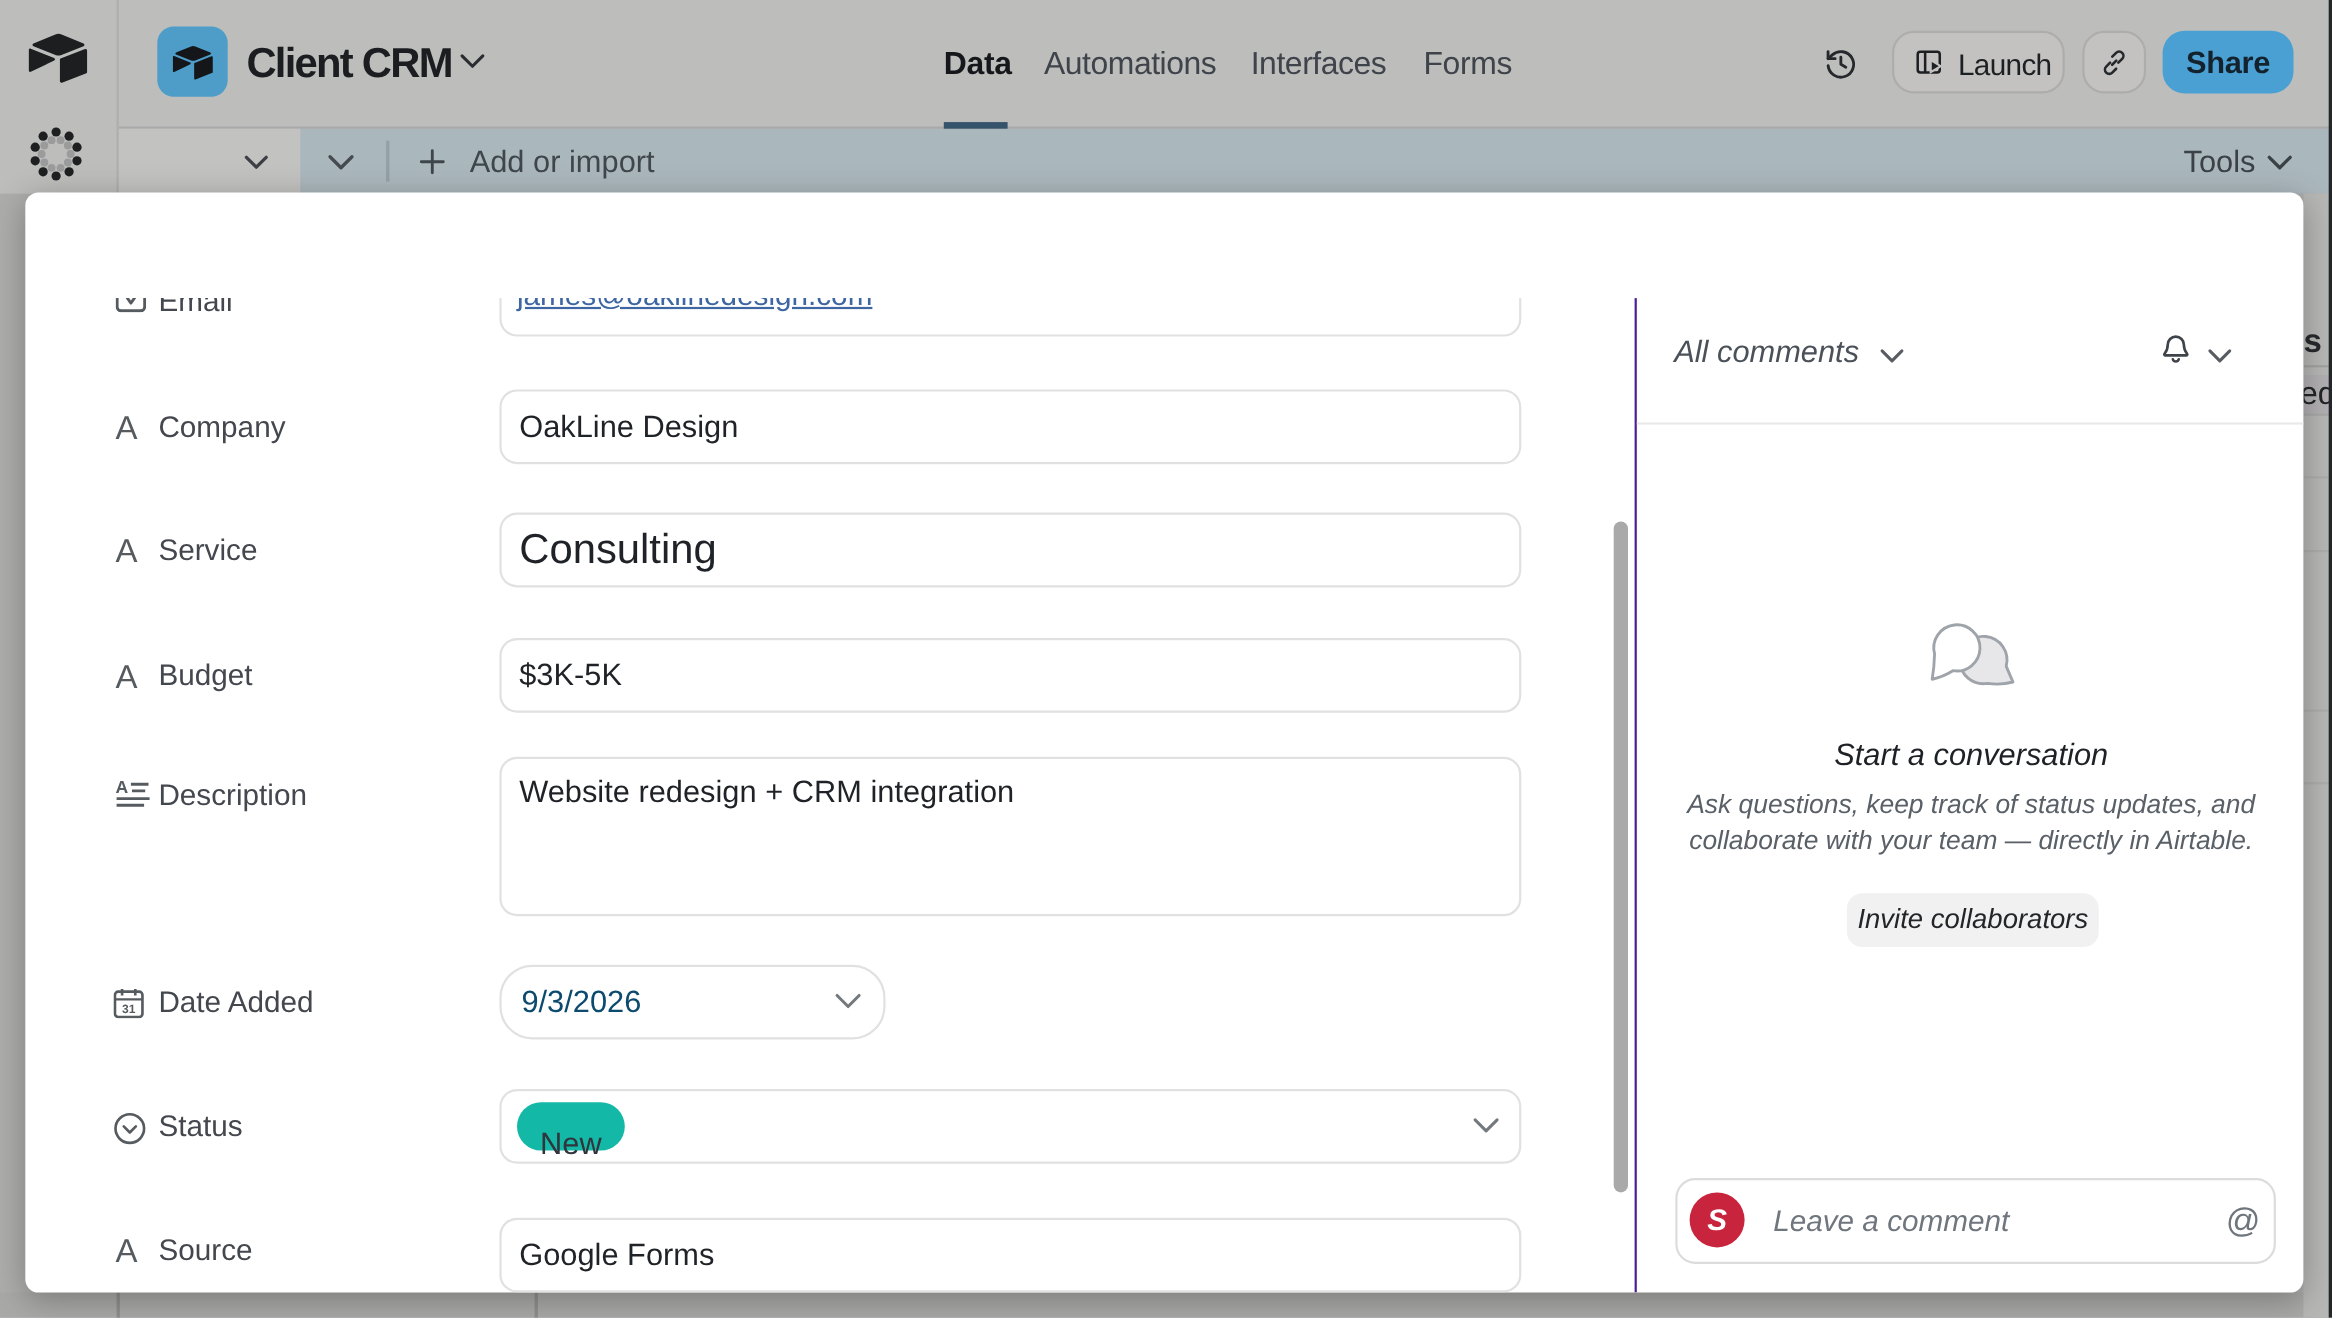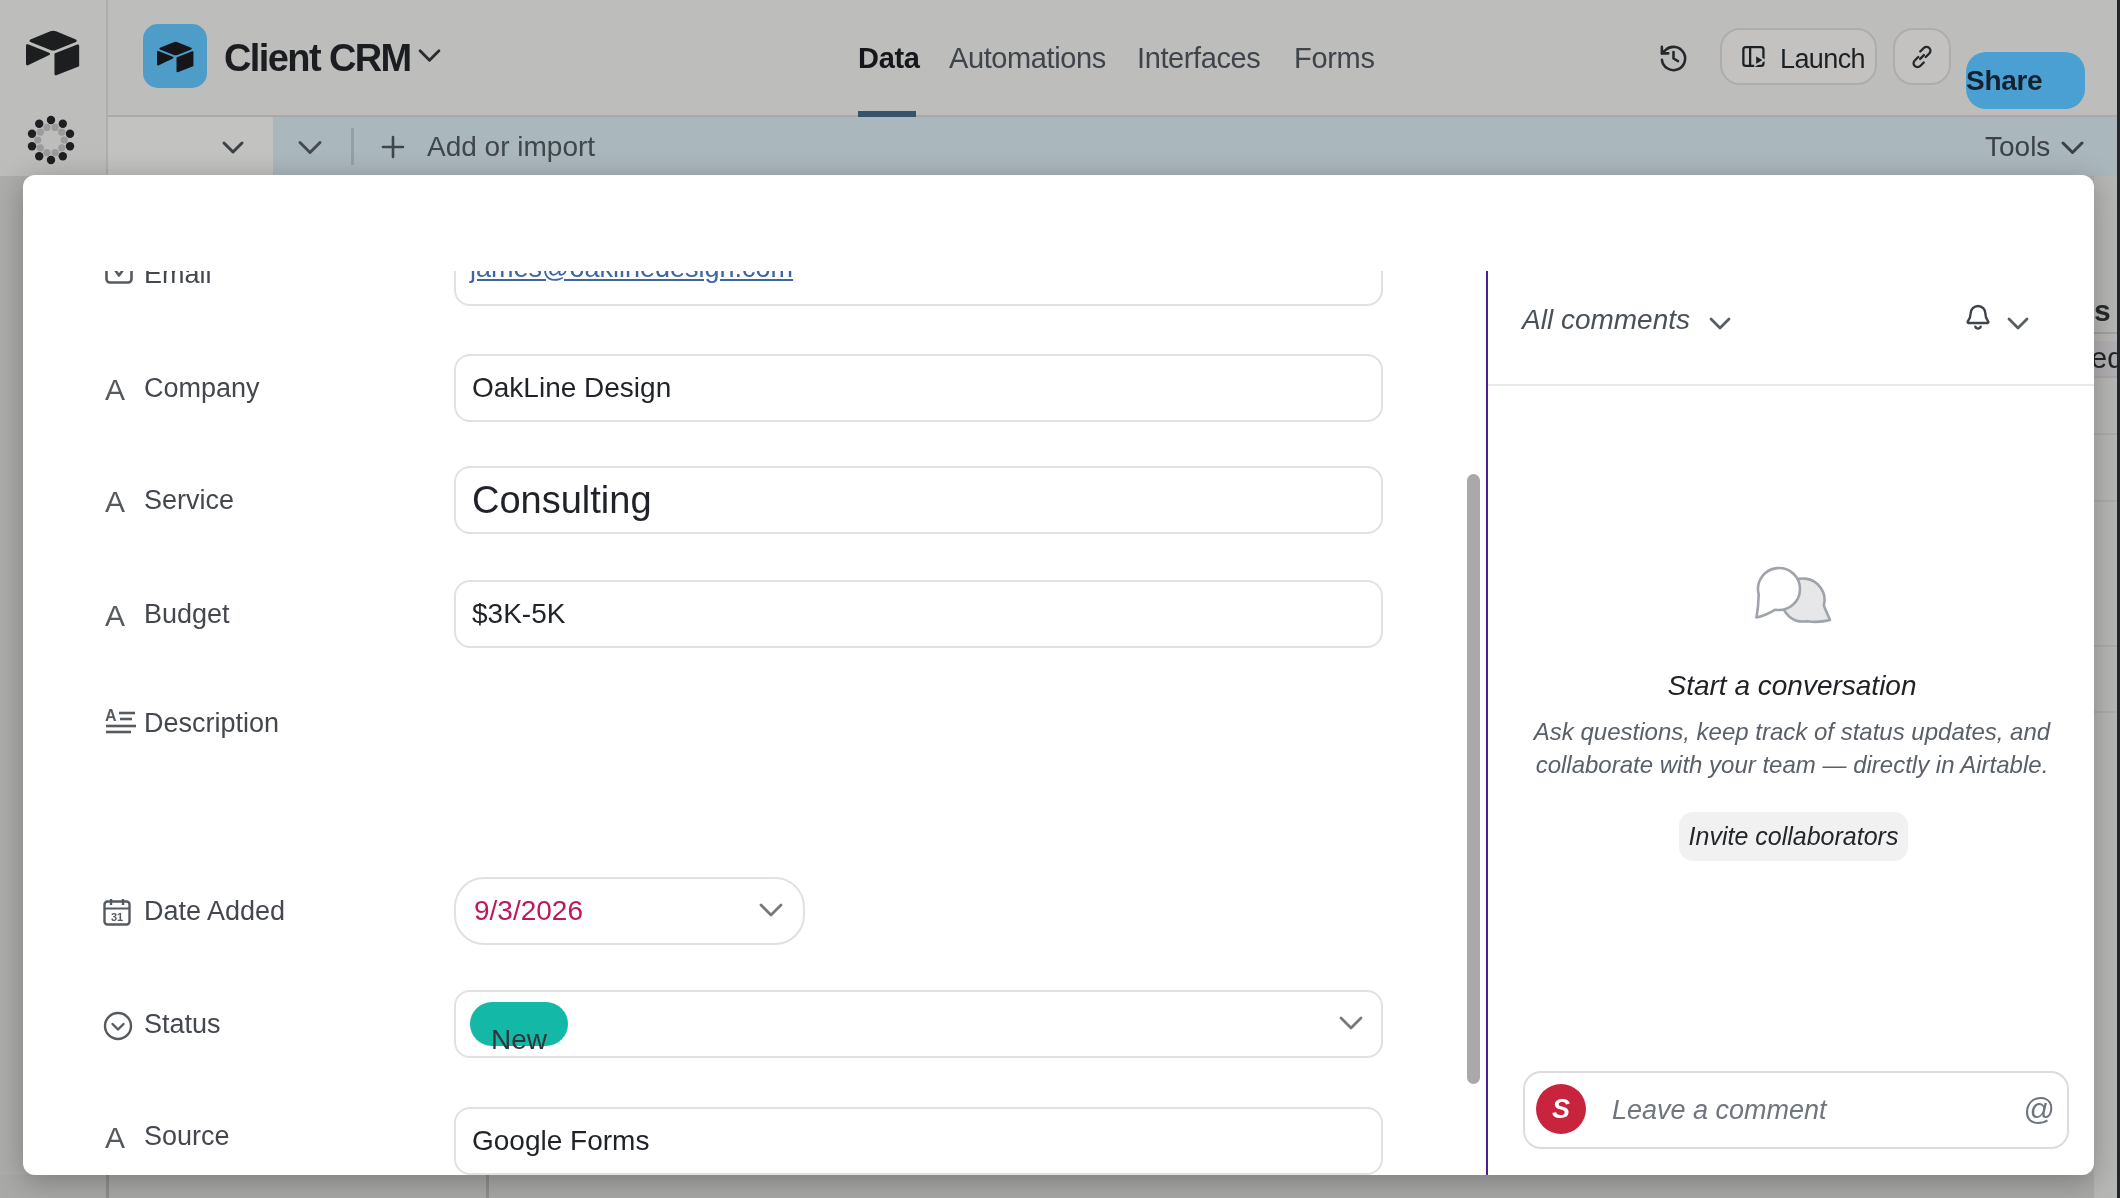--- a/index.html
+++ b/index.html
@@ -70,21 +70,21 @@
   <line x1="8.8" y1="4.2" x2="8.8" y2="19.8" stroke="#1d2023" stroke-width="1.9"></line>
   <path d="M13 10.5 L20.5 15 L13 19.5 Z" fill="#1d2023" stroke="#c3c2c1" stroke-width="1.6"></path>
 </svg>
 <div class="abs" style="left:1780px;top:44px;font-size:27px;font-weight:500;color:#1d2023;letter-spacing:-0.6px;">Launch</div>
 
 <div class="abs" style="left:1893px;top:28px;width:58px;height:57px;background:#c3c2c1;border:2px solid #aeadab;border-radius:20px;"></div>
 <svg class="abs" style="left:1907px;top:42px;" width="30" height="30" viewBox="0 0 24 24">
   <path d="M10.5 13.5 L13.5 10.5 M9 12 l-2.8 2.8 a 3.1 3.1 0 0 0 4.4 4.4 L13.4 16.4 M15 12 l2.8-2.8 a 3.1 3.1 0 0 0-4.4-4.4 L10.6 7.6" fill="none" stroke="#26292c" stroke-width="1.9" stroke-linecap="round"></path>
 </svg>
 
-<div class="abs" style="left:1966px;top:28px;width:119px;height:57px;background:#4aa0d3;border-radius:20px;text-align:left;margin-top:24px;">
+<div class="abs" style="left:1966px;top:28px;width:119px;height:57px;background:#4aa0d3;border-radius:20px;text-align:center;">
   <span style="font-size:28px;font-weight:600;color:#14222e;line-height:57px;letter-spacing:-0.3px;">Share</span>
 </div>
 
 <div class="abs" style="left:108px;top:117px;width:165px;height:59px;background:#c2c2c1;"></div>
 <div class="abs" style="left:133px;top:131px;font-size:28px;font-weight:600;color:#1c1e20;margin-top:44px;">Leads</div>
 <svg class="abs" style="left:221px;top:140px;" width="24" height="16" viewBox="0 0 24 16">
     <path d="M3 3 L12 12 L21 3" fill="none" stroke="#3c4044" stroke-width="3" stroke-linecap="round" stroke-linejoin="round"></path>
   </svg>
 <svg class="abs" style="left:297px;top:139px;" width="26" height="17" viewBox="0 0 26 17">
     <path d="M3 3.5 L13 13.5 L23 3.5" fill="none" stroke="#454b4f" stroke-width="3" stroke-linecap="round" stroke-linejoin="round"></path>
@@ -150,30 +150,31 @@
     <div class="abs" style="left:431px;top:309px;width:929px;height:68px;border:2px solid #e1e1e1;border-radius:16px;line-height:64px;padding-left:16px;font-size:28px;color:#1f2226;">$3K-5K</div>
 
     <svg class="abs" style="left:82px;top:437px;" width="32" height="28" viewBox="0 0 32 28">
       <text x="0" y="13" font-size="16" font-weight="700" fill="#565b60" font-family="Liberation Sans">A</text>
       <line x1="14" y1="5" x2="30" y2="5" stroke="#565b60" stroke-width="2.6"></line>
       <line x1="15" y1="11" x2="27" y2="11" stroke="#565b60" stroke-width="2.6"></line>
       <line x1="1" y1="18" x2="31" y2="18" stroke="#565b60" stroke-width="2.6"></line>
       <line x1="1" y1="24" x2="26" y2="24" stroke="#565b60" stroke-width="2.6"></line>
     </svg>
     <div class="abs" style="left:121px;top:437px;font-size:27px;color:#44484e;">Description</div>
+    <div class="abs" style="left:431px;top:417px;width:929px;height:145px;border:2px solid #e1e1e1;border-radius:16px;padding:14px 16px;font-size:28px;color:#1f2226;">Website redesign + CRM integration</div>
 
     <svg class="abs" style="left:80px;top:627px;" width="28" height="28" viewBox="0 0 28 28">
       <rect x="1.5" y="3.5" width="25" height="23" rx="3" fill="none" stroke="#565b60" stroke-width="2.4"></rect>
       <line x1="8" y1="1" x2="8" y2="7" stroke="#565b60" stroke-width="2.4"></line>
       <line x1="20" y1="1" x2="20" y2="7" stroke="#565b60" stroke-width="2.4"></line>
       <line x1="2" y1="10.5" x2="26" y2="10.5" stroke="#565b60" stroke-width="2"></line>
       <text x="8" y="23" font-size="11" font-weight="700" fill="#565b60" font-family="Liberation Sans">31</text>
     </svg>
     <div class="abs" style="left:121px;top:625px;font-size:27px;color:#44484e;">Date Added</div>
-    <div class="abs" style="left:431px;top:606px;width:351px;height:68px;border:2px solid #e1e1e1;border-radius:30px;line-height:64px;padding-left:18px;font-size:28px;color:#be185d;">9/3/2026</div>
+    <div class="abs" style="left:431px;top:606px;width:351px;height:68px;border:2px solid #e1e1e1;border-radius:30px;line-height:64px;padding-left:18px;font-size:28px;color:#0c4a6e;">9/3/2026</div>
     <svg class="abs" style="left:735px;top:631px;" width="26" height="17" viewBox="0 0 26 17">
         <path d="M3 3 L13 13 L23 3" fill="none" stroke="#74797e" stroke-width="2.8" stroke-linecap="round" stroke-linejoin="round"></path>
       </svg>
 
     <svg class="abs" style="left:80px;top:740px;" width="30" height="30" viewBox="0 0 30 30">
       <circle cx="15" cy="15" r="13" fill="none" stroke="#565b60" stroke-width="2.4"></circle>
       <path d="M9.5 13 L15 18.5 L20.5 13" fill="none" stroke="#565b60" stroke-width="2.4" stroke-linecap="round" stroke-linejoin="round"></path>
     </svg>
     <div class="abs" style="left:121px;top:738px;font-size:27px;color:#44484e;">Status</div>
     <div class="abs" style="left:431px;top:719px;width:929px;height:68px;border:2px solid #e1e1e1;border-radius:16px;"></div>

